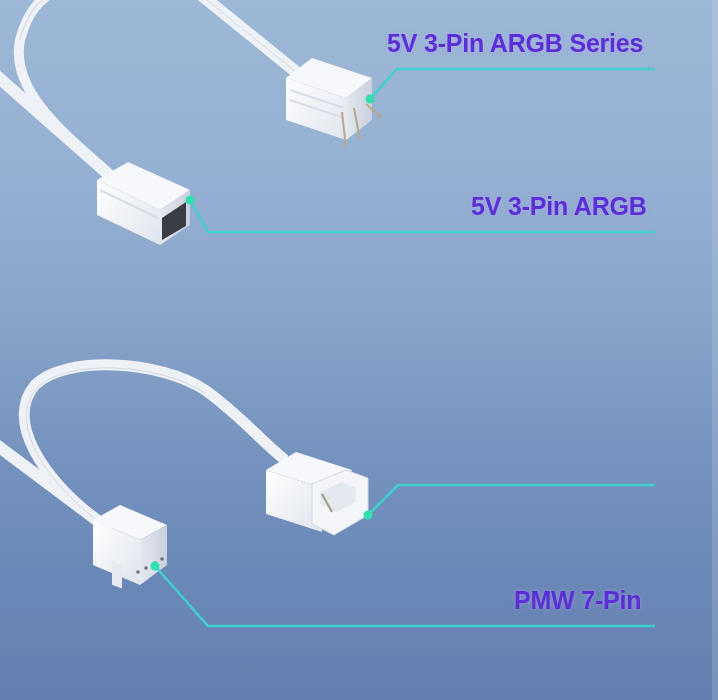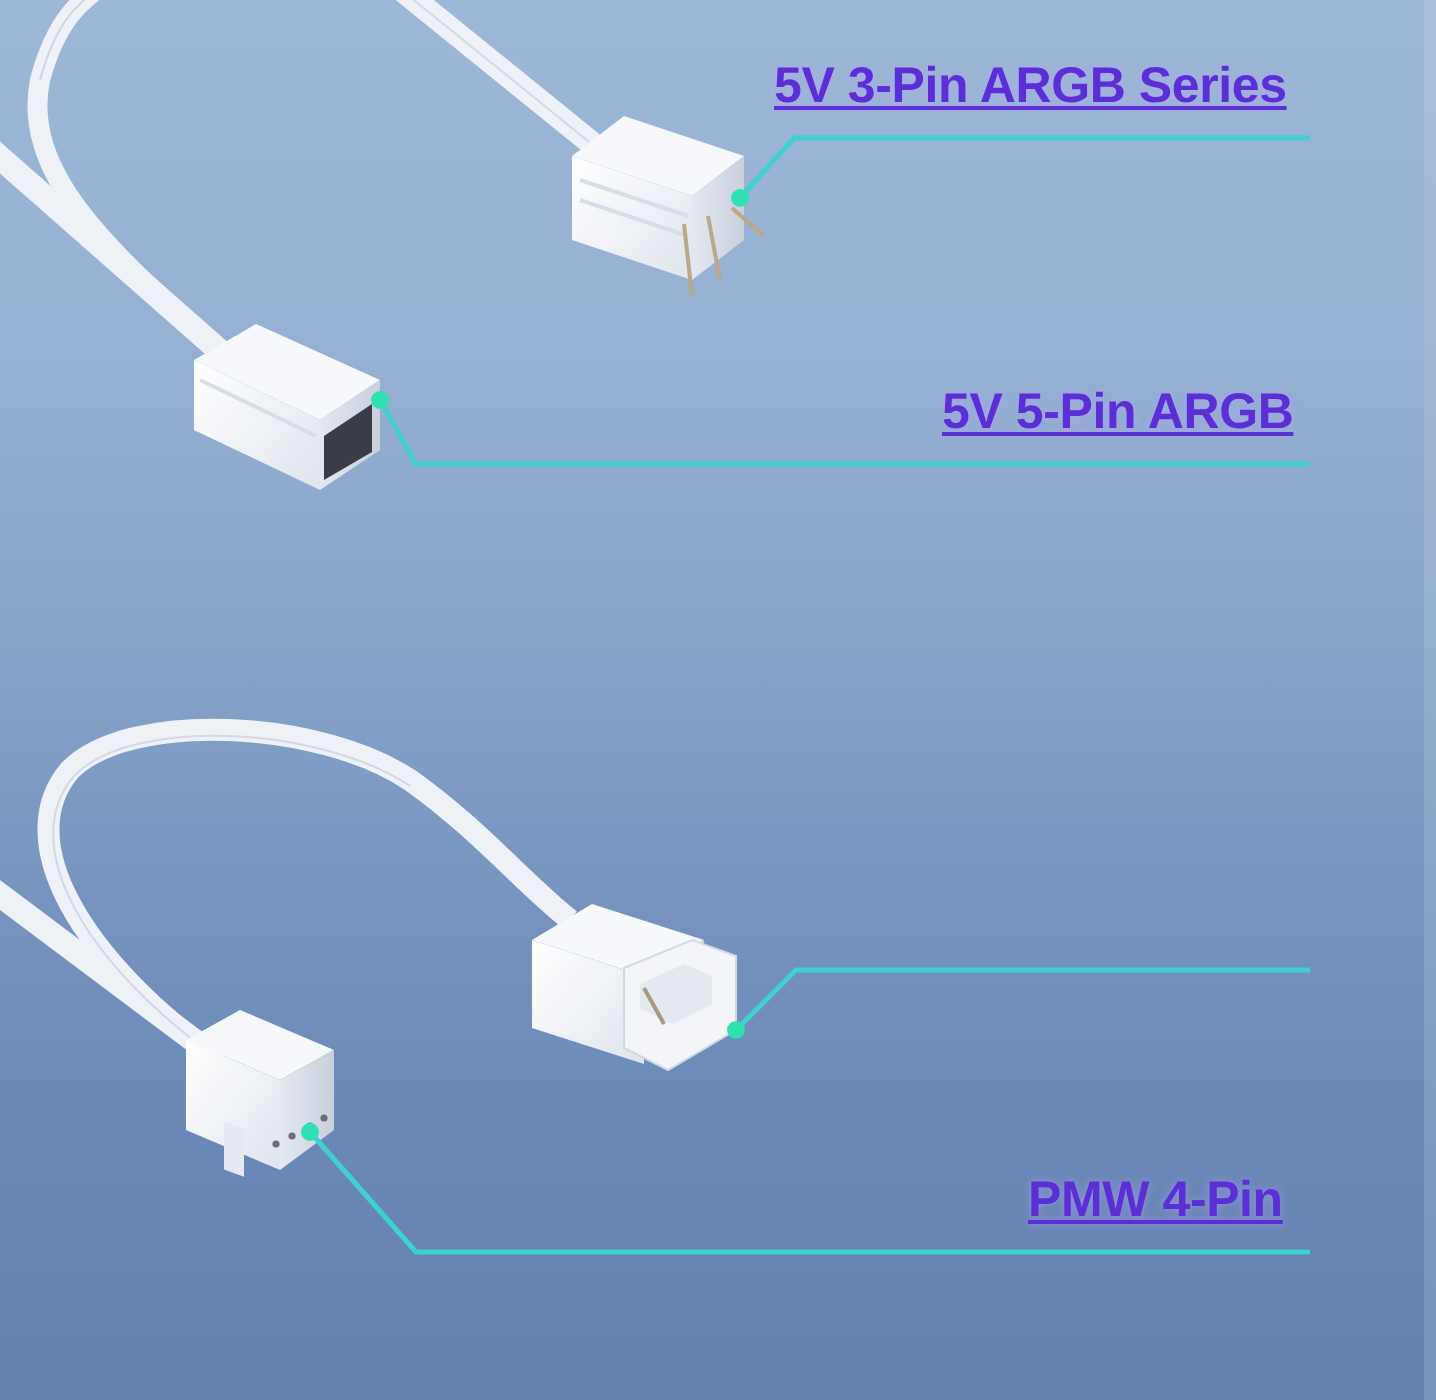--- a/index.html
+++ b/index.html
@@ -7,21 +7,20 @@
     .stage {
       position: relative; width: 718px; height: 700px; overflow: hidden;
       background: linear-gradient(180deg, #9db7d6 0%, #95b0d2 25%, #88a4c9 45%, #7693bf 65%, #6a88b7 82%, #6480b0 100%);
     }
     .edge { position: absolute; right: 0; top: 0; width: 6px; height: 700px; background: linear-gradient(180deg,#b5c8de,#8aa0c2); opacity: .55; }
     svg.art { position: absolute; left: 0; top: 0; }
     .label {
       position: absolute; margin: 0; font-family: "Liberation Sans", sans-serif; font-weight: bold;
       font-size: 25px; line-height: 30px; color: #5b2fd6; white-space: nowrap; letter-spacing: -0.2px;
       text-shadow: 0 0 4px rgba(190,160,255,.55);
-      text-decoration: underline;
     }
   </style>
 </head>
 <body>
 
 <div class="stage">
   <svg class="art" width="718" height="700" viewBox="0 0 718 700">
     <defs>
       <linearGradient id="body" x1="0" y1="0" x2="1" y2="1">
         <stop offset="0" stop-color="#ffffff"></stop>
@@ -94,17 +93,17 @@
     </g>
     <g fill="#2fe0b0">
       <circle cx="370" cy="99" r="4.5"></circle>
       <circle cx="190" cy="200" r="4.5"></circle>
       <circle cx="368" cy="515" r="4.5"></circle>
       <circle cx="155" cy="566" r="4.5"></circle>
     </g>
   </svg>
 
   <p class="label" style="left:387px; top:28px;">5V 3-Pin ARGB Series</p>
-  <p class="label" style="left:471px; top:191px;">5V 5-Pin ARGB</p>
-  <p class="label" style="left:514px; top:585px;">PMW 4-Pin</p>
+  <p class="label" style="left:471px; top:191px;">5V 3-Pin ARGB</p>
+  <p class="label" style="left:514px; top:585px;">PMW 7-Pin</p>
 
   <div class="edge"></div>
 </div>
 
 </body></html>

